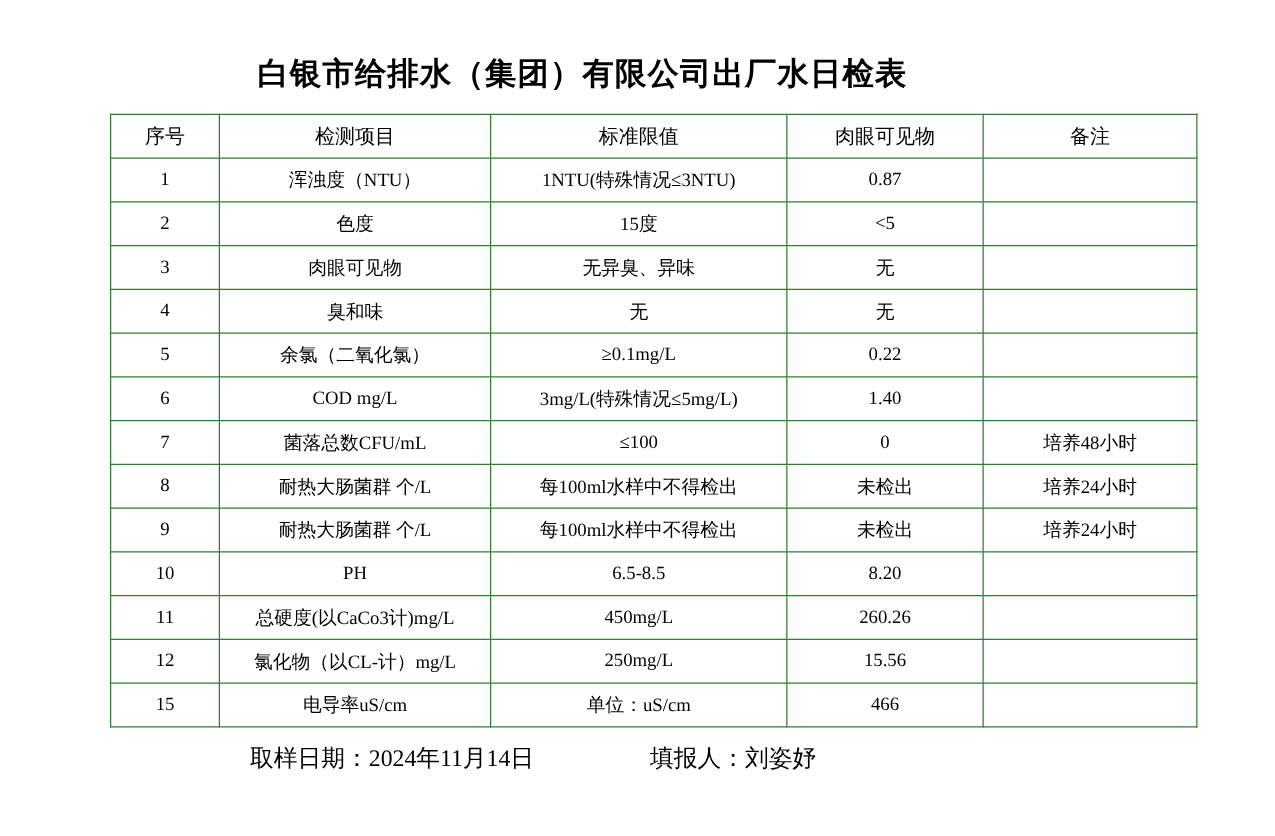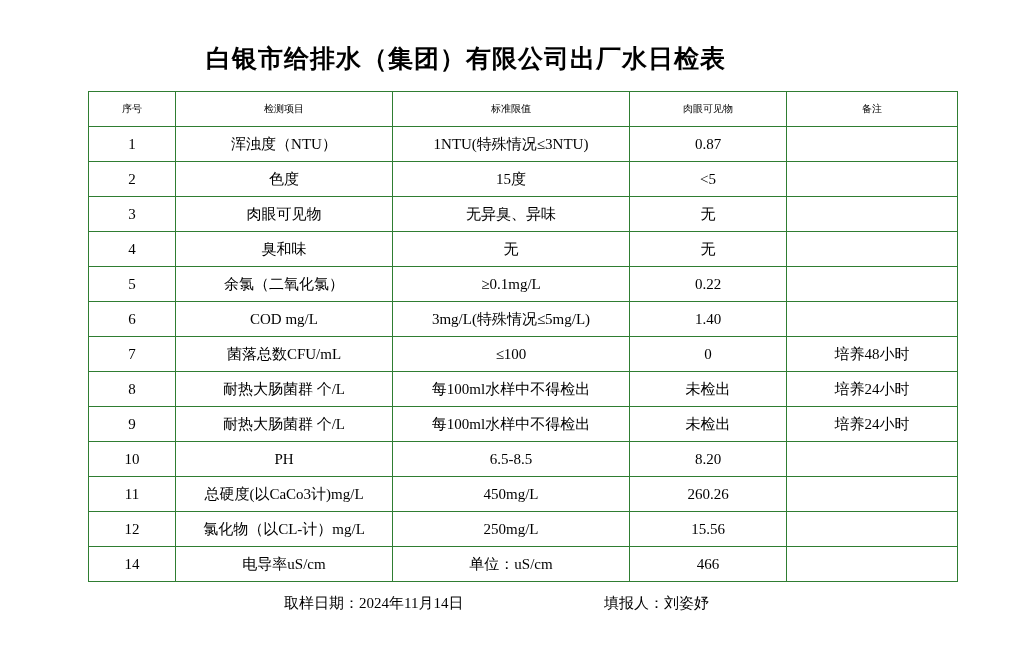--- a/index.html
+++ b/index.html
@@ -41,33 +41,33 @@
     border: 1px solid #2f7d32;
     height: 34px;
     text-align: center;
     vertical-align: middle;
     font-size: 15px;
     font-weight: normal;
     font-family: "Liberation Serif", "DejaVu Serif", serif;
     padding: 0 2px;
   }
   table.report thead td {
-    font-size: 10px;
+    font-size: 16px;
   }
   .col-no { width: 82px; }
   .col-item { width: 212px; }
   .col-std { width: 232px; margin-left: 45px; }
   .col-res { width: 152px; }
   .col-note { width: 166px; }
   .footer {
     padding: 0 88px;
     margin-top: 12px;
     display: flex;
-    justify-content: flex-end;
-    font-size: 15px;
+    justify-content: center;
+    font-size: 19px;
   }
   .footer .f1 { width: 300px; text-align: left; padding-left: 28px;}
   .footer .f2 { width: 300px; text-align: left; padding-left: 20px;}
   .footer .f3 { width: 240px; text-align: left; padding-left: 20px;}
 </style>
 </head>
 <body>
 
 <div class="page">
 
@@ -163,21 +163,21 @@
           <td></td>
         </tr>
         <tr>
           <td>12</td>
           <td>氯化物（以CL-计）mg/L</td>
           <td>250mg/L</td>
           <td>15.56</td>
           <td></td>
         </tr>
         <tr>
-          <td>14</td>
+          <td>15</td>
           <td>电导率uS/cm</td>
           <td>单位：uS/cm</td>
           <td>466</td>
           <td></td>
         </tr>
       </tbody>
     </table>
   </div>
 
   <div class="footer">

